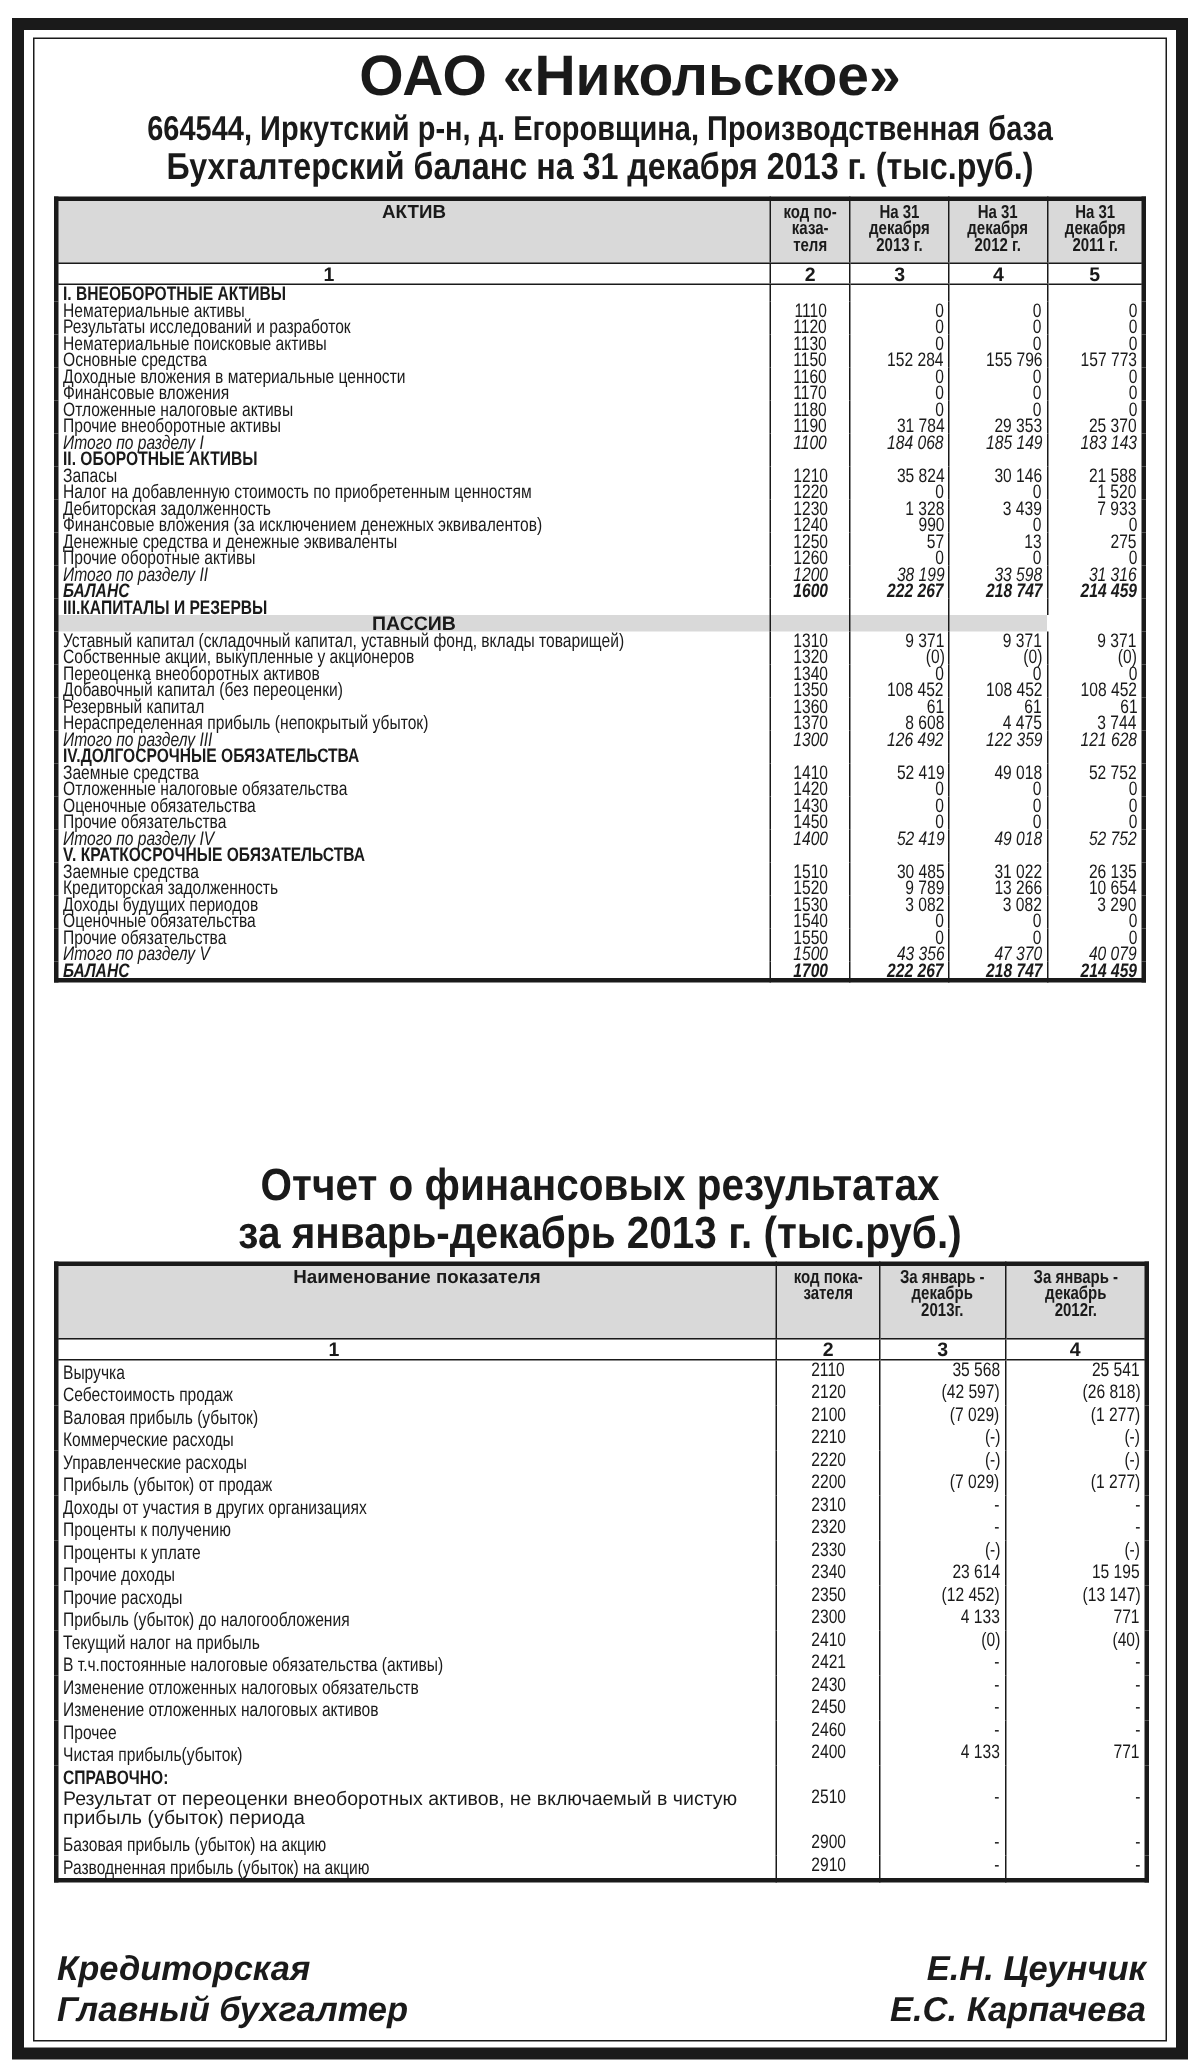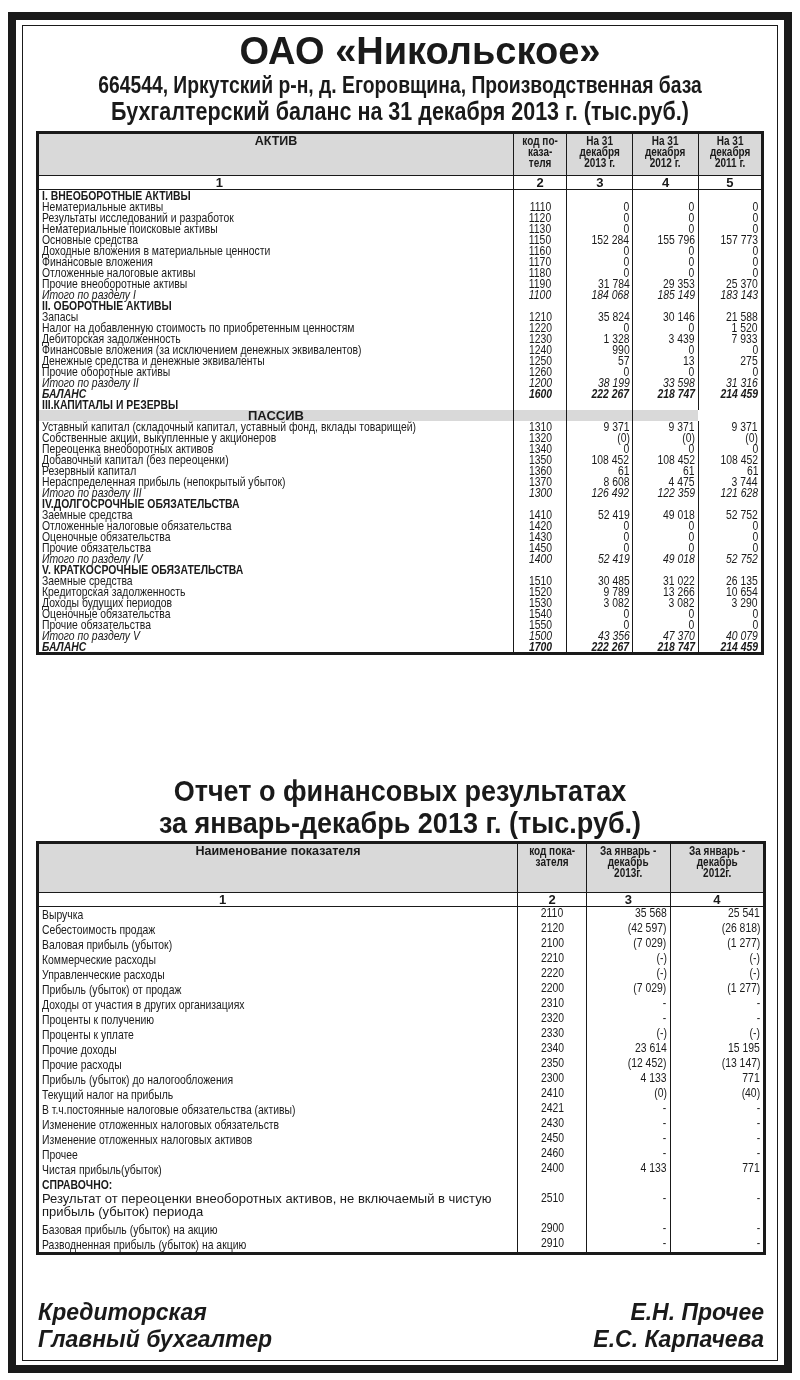--- a/index.html
+++ b/index.html
@@ -540,14 +540,14 @@
         <td class="name"><span class="cond">Разводненная прибыль (убыток) на акцию</span></td>
         <td class="code"><span class="condc">2910</span></td>
         <td class="num"><span class="condr">-</span></td>
         <td class="num"><span class="condr">-</span></td>
       </tr>
     </tbody>
 </table>
 
 <div class="sig sig-l1">Кредиторская</div>
 <div class="sig sig-l2">Главный бухгалтер</div>
-<div class="sig sig-r1">Е.Н. Прочее</div>
+<div class="sig sig-r1">Е.Н. Цеунчик</div>
 <div class="sig sig-r2">Е.С. Карпачева</div>
 
 </body></html>

